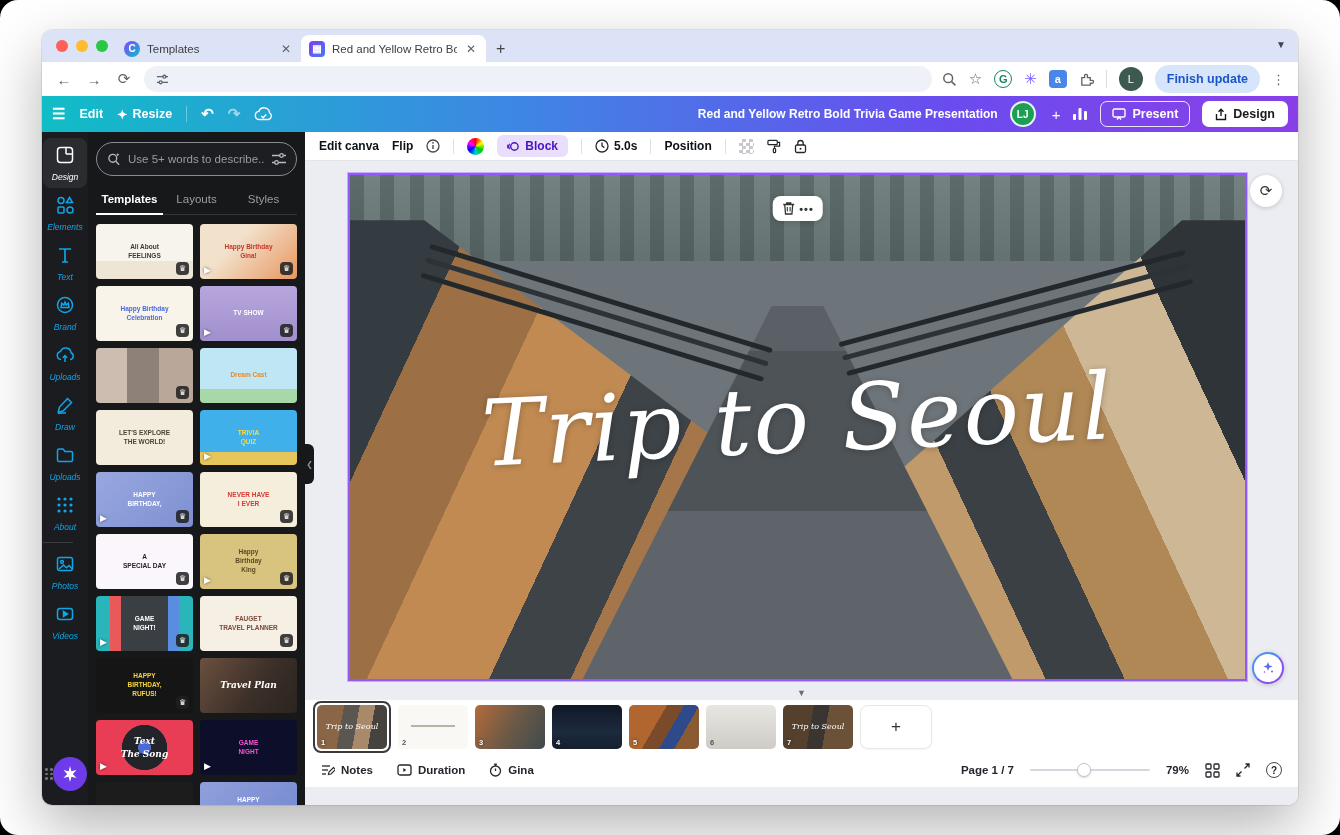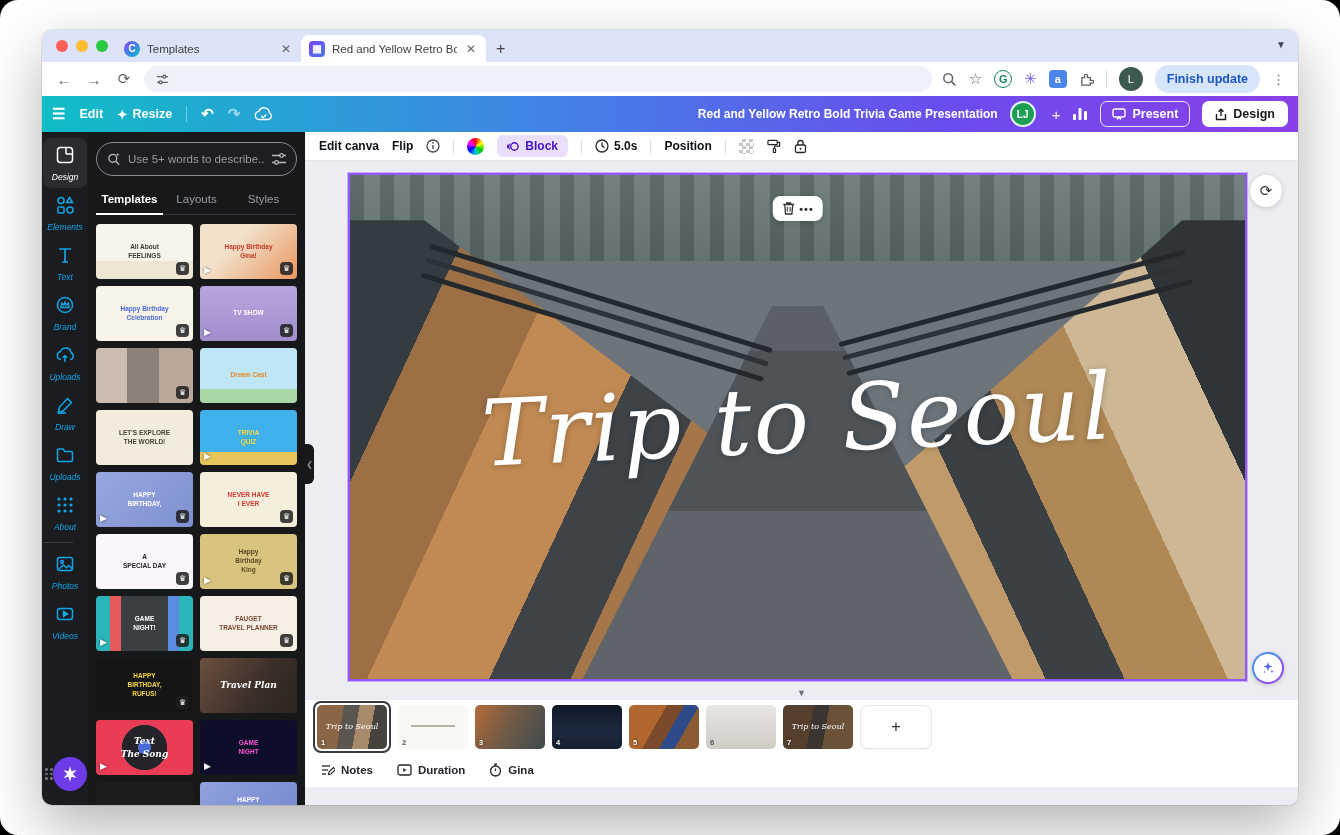--- a/index.html
+++ b/index.html
@@ -568,17 +568,38 @@
         </span>
         <span class="sb-item">
           <svg width="13" height="14" viewBox="0 0 13 14">
                 <circle cx="6.5" cy="8" r="5" fill="none" stroke="#23262b" stroke-width="1.3"></circle>
                 <line x1="5" y1="1.2" x2="8" y2="1.2" stroke="#23262b" stroke-width="1.3"></line>
                 <line x1="6.5" y1="1.4" x2="6.5" y2="3" stroke="#23262b" stroke-width="1.3"></line>
                 <path d="M6.5 8V5.5" stroke="#23262b" stroke-width="1.3"></path>
               </svg>
           <span>Gina</span>
         </span>
+        <span class="sb-right">
+          <span style="font-weight:600">Page 1 / 7</span>
+          <span class="slider">
+                <span class="knob"></span>
+              </span>
+          <span>79%</span>
+          <svg width="15" height="15" viewBox="0 0 15 15">
+                <g fill="none" stroke="#23262b" stroke-width="1.3">
+                  <rect x="1" y="1" width="5" height="5" rx="1"></rect>
+                  <rect x="9" y="1" width="5" height="5" rx="1"></rect>
+                  <rect x="1" y="9" width="5" height="5" rx="1"></rect>
+                  <rect x="9" y="9" width="5" height="5" rx="1"></rect>
+                </g>
+              </svg>
+          <svg width="14" height="14" viewBox="0 0 14 14">
+                <g stroke="#23262b" stroke-width="1.3" fill="none">
+                  <path d="M8.5 5.5L13 1M9.5 1H13v3.5M5.5 8.5L1 13M1 9.5V13h3.5"></path>
+                </g>
+              </svg>
+          <span class="helpcirc">?</span>
+        </span>
       </div>
     </div>
   </div>
 </div>
 </div>
 
 </body></html>

